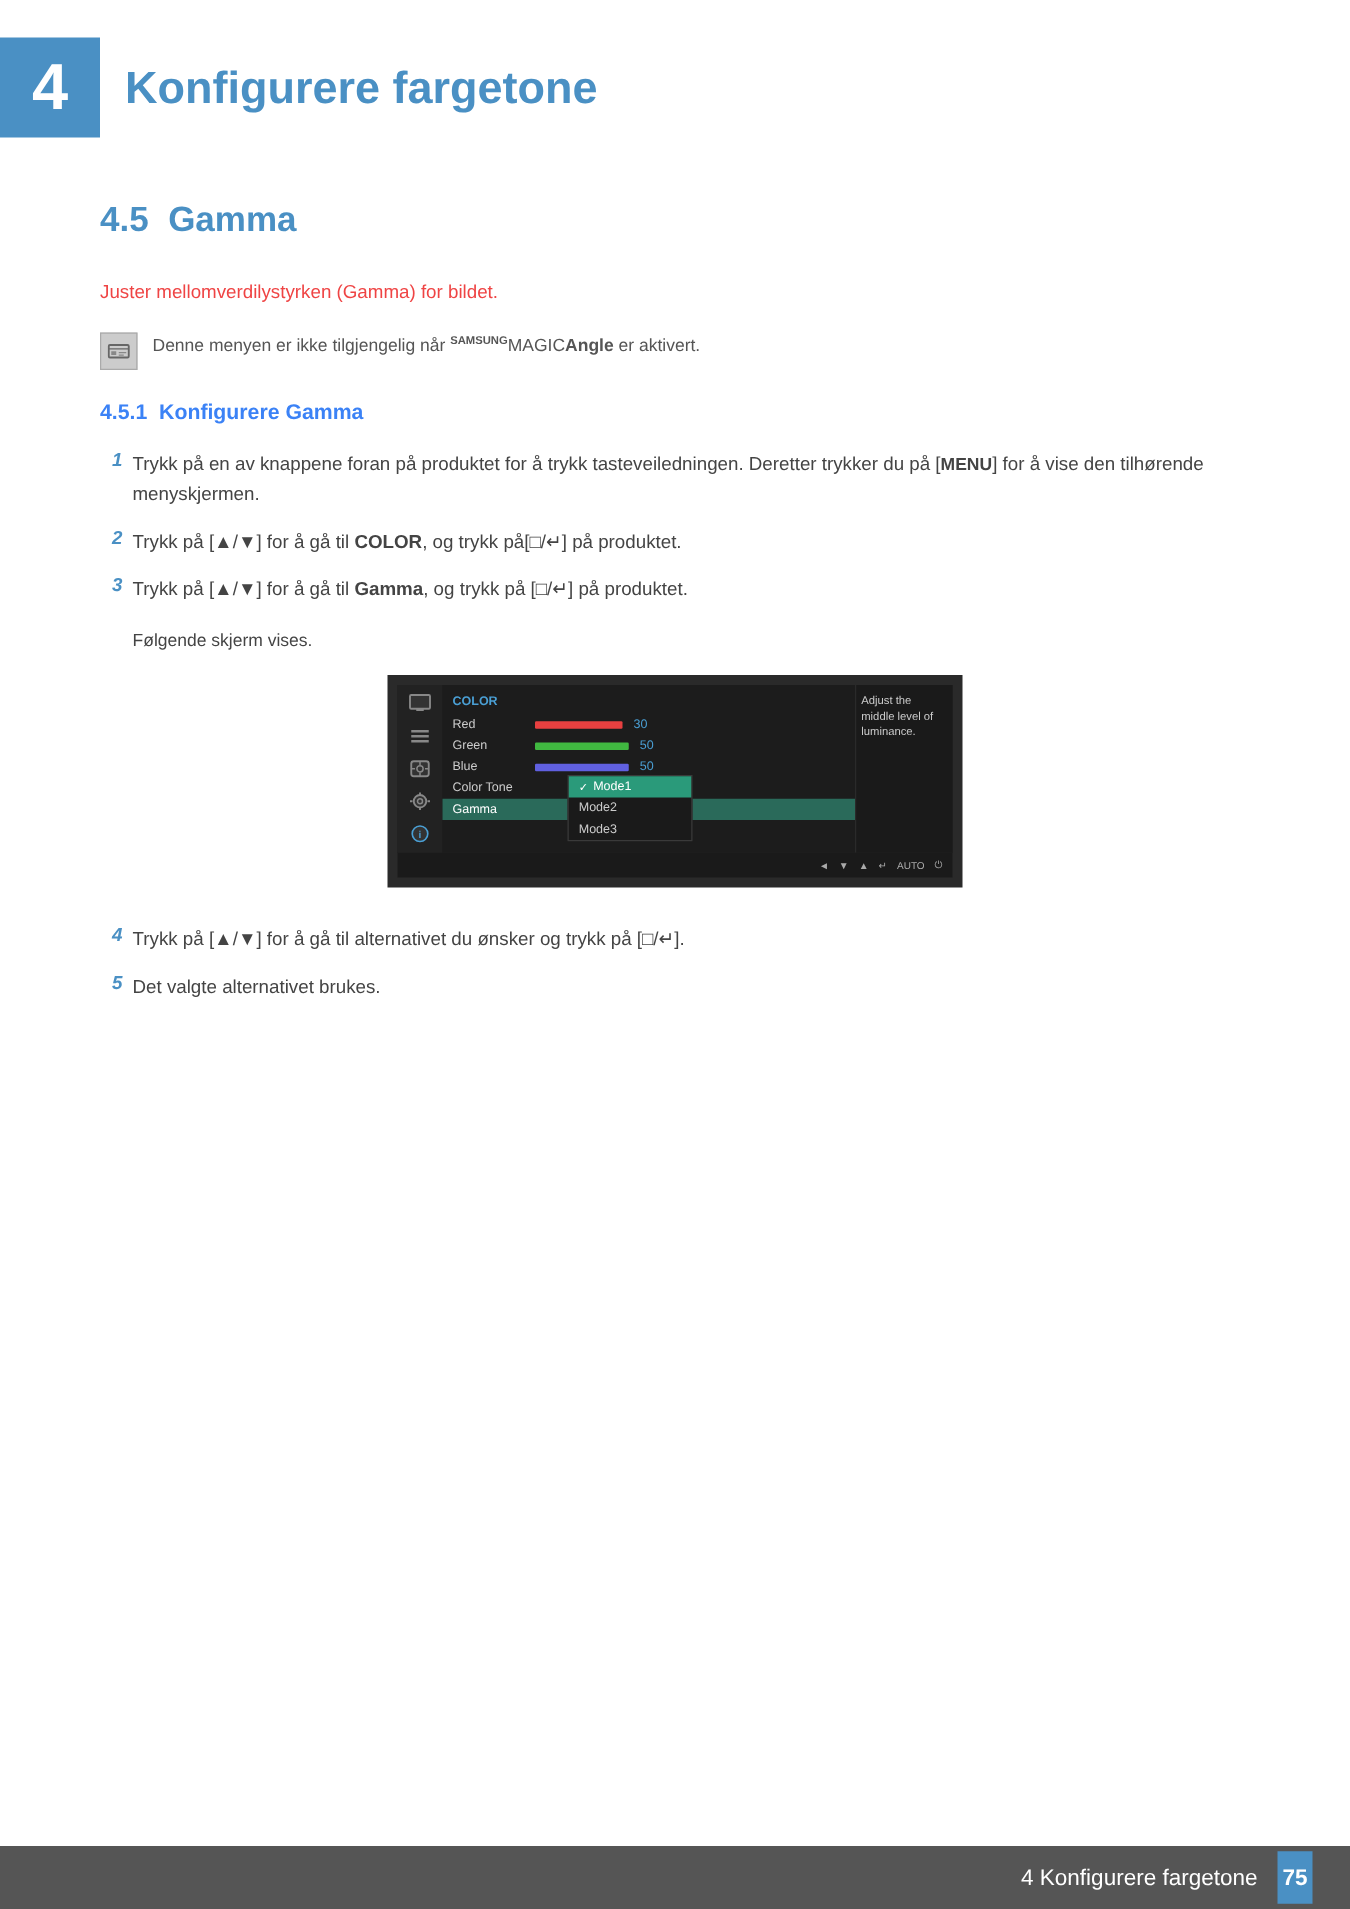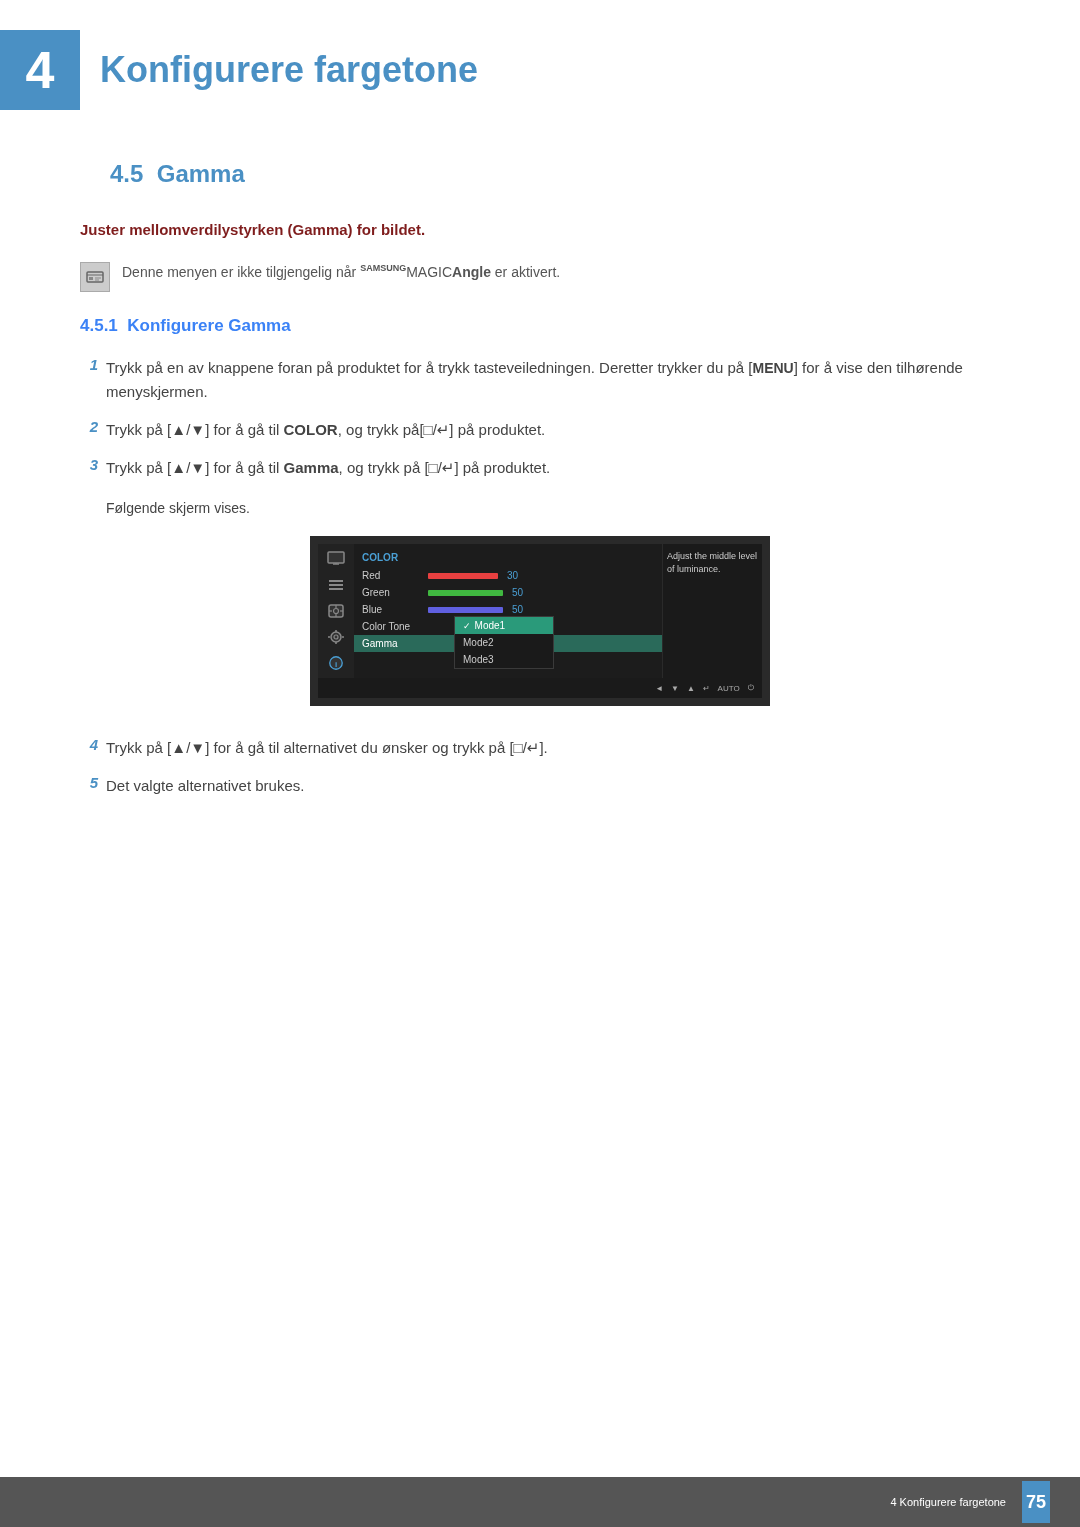--- a/index.html
+++ b/index.html
@@ -40,35 +40,33 @@
       color: #4a90c4;
     }
 
     
     .content {
       padding: 0 80px;
     }
 
     
     .section-title {
-      font-size: 24px;
+      font-size: 28px;
       font-weight: bold;
       color: #4a90c4;
       margin-bottom: 30px;
       margin-top: 20px;
-      margin-left: 30px;
     }
 
     
     .body-text {
       font-size: 15px;
-      color: #7f1d1d;
+      color: #ef4444;
       line-height: 1.6;
       margin-bottom: 20px;
-      font-weight: bold;
     }
 
     
     .note-box {
       display: flex;
       align-items: flex-start;
       margin: 16px 0 24px 0;
       gap: 12px;
     }
     .note-icon {
@@ -271,21 +269,21 @@
     }
     .bottom-btn {
       font-size: 8px;
       color: #aaa;
       display: flex;
       align-items: center;
       gap: 2px;
     }
     
     .monitor-help {
-      width: 100px;
+      width: 78px;
       background: #1a1a1a;
       padding: 6px 4px;
       font-size: 9px;
       color: #ccc;
       line-height: 1.4;
       border-left: 1px solid #2a2a2a;
     }
 
     
     .page-footer {
@@ -296,21 +294,21 @@
       height: 50px;
       background: #555555;
       display: flex;
       align-items: center;
       justify-content: flex-end;
       padding: 0 30px;
       gap: 16px;
     }
     .footer-text {
       color: #ffffff;
-      font-size: 11px;
+      font-size: 18px;
     }
     .footer-page-num {
       background: #4a90c4;
       color: #ffffff;
       font-size: 18px;
       font-weight: bold;
       width: 28px;
       height: 42px;
       display: flex;
       align-items: center;

